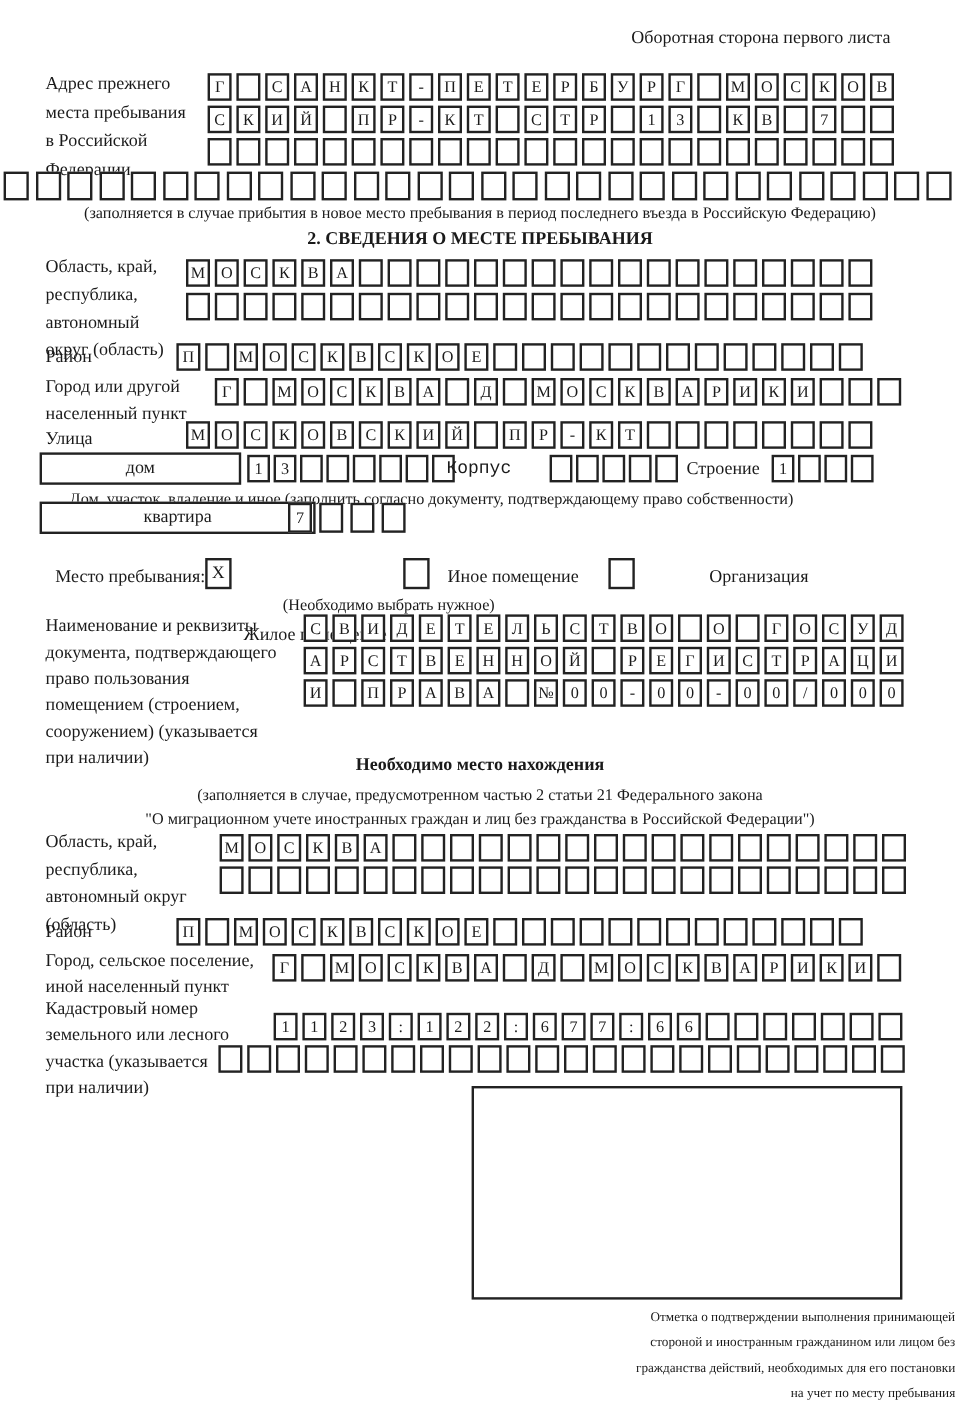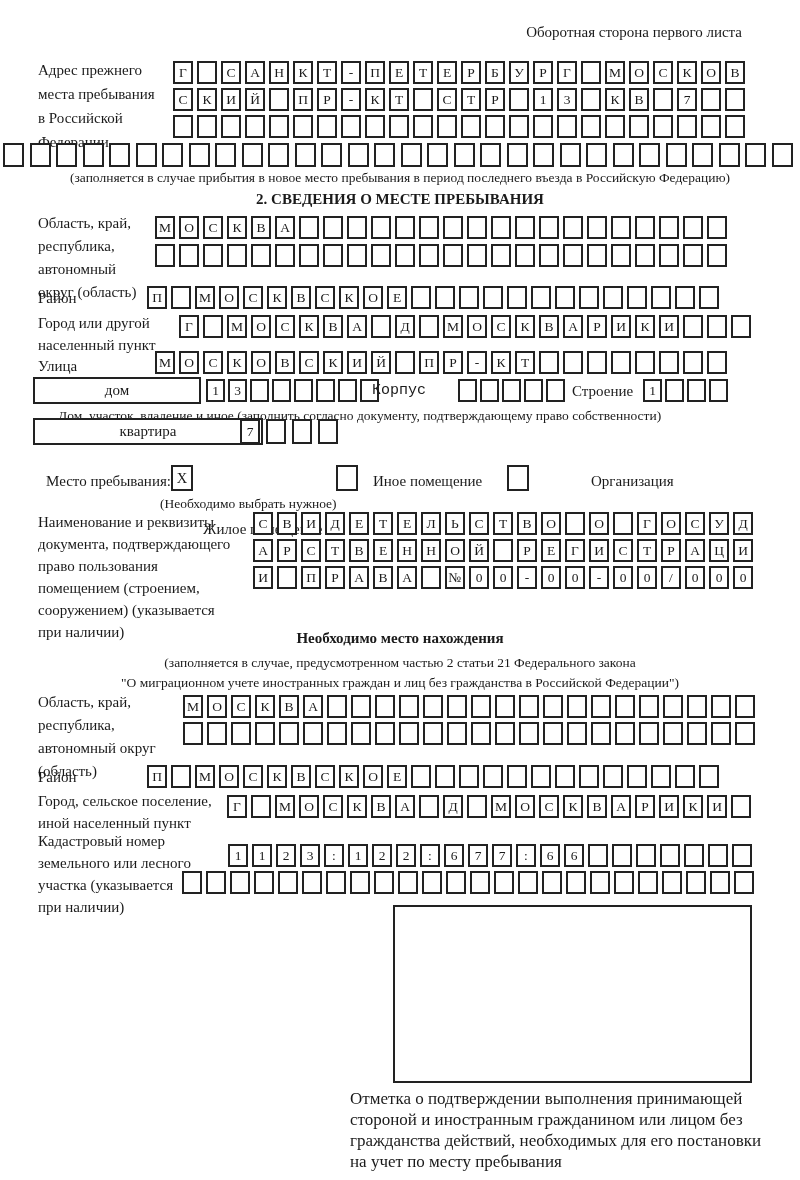--- a/index.html
+++ b/index.html
@@ -25,21 +25,21 @@
   .cellrow.sparse .cell { width:20px; height:25px; margin-right:6px; }
   .bigbox {
     position:absolute; box-sizing:border-box; height:27px; border:2px solid #222;
     display:flex; align-items:center; justify-content:center; font-size:15px; background:#fff;
   }
   .checkbox {
     position:absolute; box-sizing:border-box; width:22px; height:26px; border:2px solid #222;
     display:flex; align-items:center; justify-content:center; font-size:14.5px; background:#fff;
   }
   .stampbox { position:absolute; box-sizing:border-box; border:2px solid #222; background:#fff; }
-  .caption { position:absolute; font-size:17px; line-height:21px; text-align:left; white-space:pre-line; }
+  .caption { position:absolute; font-size:11px; line-height:21px; text-align:right; white-space:pre-line; }
 </style>
 </head>
 <body>
 
 <div class="page">
 
   <div class="hdr">Оборотная сторона первого листа</div>
 
   <div class="lbl" style="left:38px; top:58px;">Адрес прежнего
 места пребывания
@@ -347,21 +347,21 @@
   </div>
   <div class="lbl" style="left:203px; top:469px;margin-top:48px;">Жилое помещение</div>
   <div class="checkbox" style="left:336px; top:465px;">
     <span></span>
   </div>
   <div class="lbl" style="left:373px; top:469px;">Иное помещение</div>
   <div class="checkbox" style="left:507px; top:465px;">
     <span></span>
   </div>
   <div class="lbl" style="left:551px; top:469px;margin-left:40px;">Организация</div>
-  <div class="note" style="left:160px; top:494px; width:352px; text-align:left;">(Необходимо выбрать нужное)</div>
+  <div class="note" style="left:148px; top:494px; width:352px; text-align:center;">(Необходимо выбрать нужное)</div>
 
   <div class="lbl" style="left:38px; top:511px; line-height:22px;">Наименование и реквизиты
 документа, подтверждающего
 право пользования
 помещением (строением,
 сооружением) (указывается
 при наличии)</div>
   <div class="cellrow" style="left:253px; top:512px;">
       <span class="cell">С</span>
       <span class="cell">В</span>

